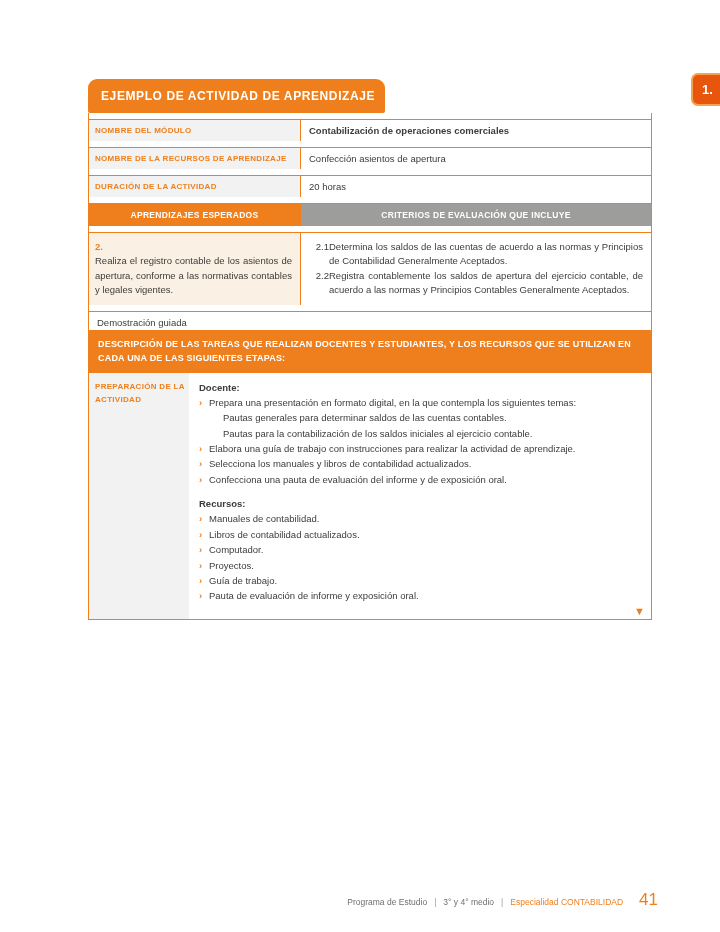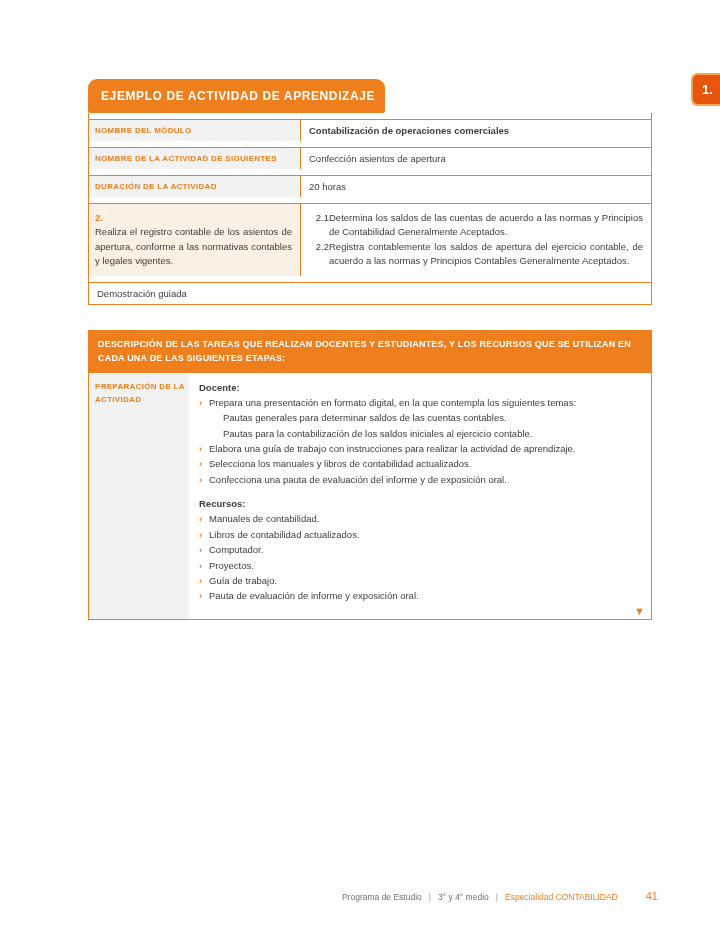--- a/index.html
+++ b/index.html
@@ -99,47 +99,51 @@
   }
 
   
   .footer {
     position: absolute; left: 0; top: 877px; width: 658px;
     display: flex; justify-content: flex-end; align-items: baseline;
     font-size: 8.5px; color: #706f6f;
   }
   .footer .sep { margin: 0 7px; color: #9d9d9c; }
   .footer .specialty { color: #ef7f1c; }
-  .footer .pagenum { color: #ef7f1c; font-size: 11px; margin-left: 28px; }
+  .footer .pagenum { color: #ef7f1c; font-size: 17px; margin-left: 16px; }
 </style>
 </head>
 <body>
 
 <div class="page">
 
   <div class="title-tab">
     <span>EJEMPLO DE ACTIVIDAD DE APRENDIZAJE</span>
   </div>
 
   <div class="section-tab">
     <span>1.</span>
   </div>
 
   <div class="info-table">
     <div class="itr">
       <div class="cell-label">NOMBRE DEL MÓDULO</div>
       <div class="cell-value bold">Contabilización de operaciones comerciales</div>
     </div>
     <div class="itr">
-      <div class="cell-label">NOMBRE DE LA ACTIVIDAD DE SIGUIENTES</div>
+      <div class="cell-label">NOMBRE DE LA RECURSOS DE APRENDIZAJE</div>
       <div class="cell-value">Confección asientos de apertura</div>
     </div>
     <div class="itr">
       <div class="cell-label">DURACIÓN DE LA ACTIVIDAD</div>
       <div class="cell-value">20 horas</div>
+    </div>
+    <div class="itr">
+      <div class="hdr-left">APRENDIZAJES ESPERADOS</div>
+      <div class="hdr-right">CRITERIOS DE EVALUACIÓN QUE INCLUYE</div>
     </div>
     <div class="itr">
       <div class="learning-cell">
         <span class="learning-number">2.</span>
         <span>Realiza el registro contable de los asientos de apertura, conforme a las normativas contables y legales vigentes.</span>
       </div>
       <div class="criteria-cell">
         <div class="criterion">
           <span class="num">2.1</span>
           <span class="ctext">Determina los saldos de las cuentas de acuerdo a las normas y Principios de Contabilidad Generalmente Aceptados.</span>

